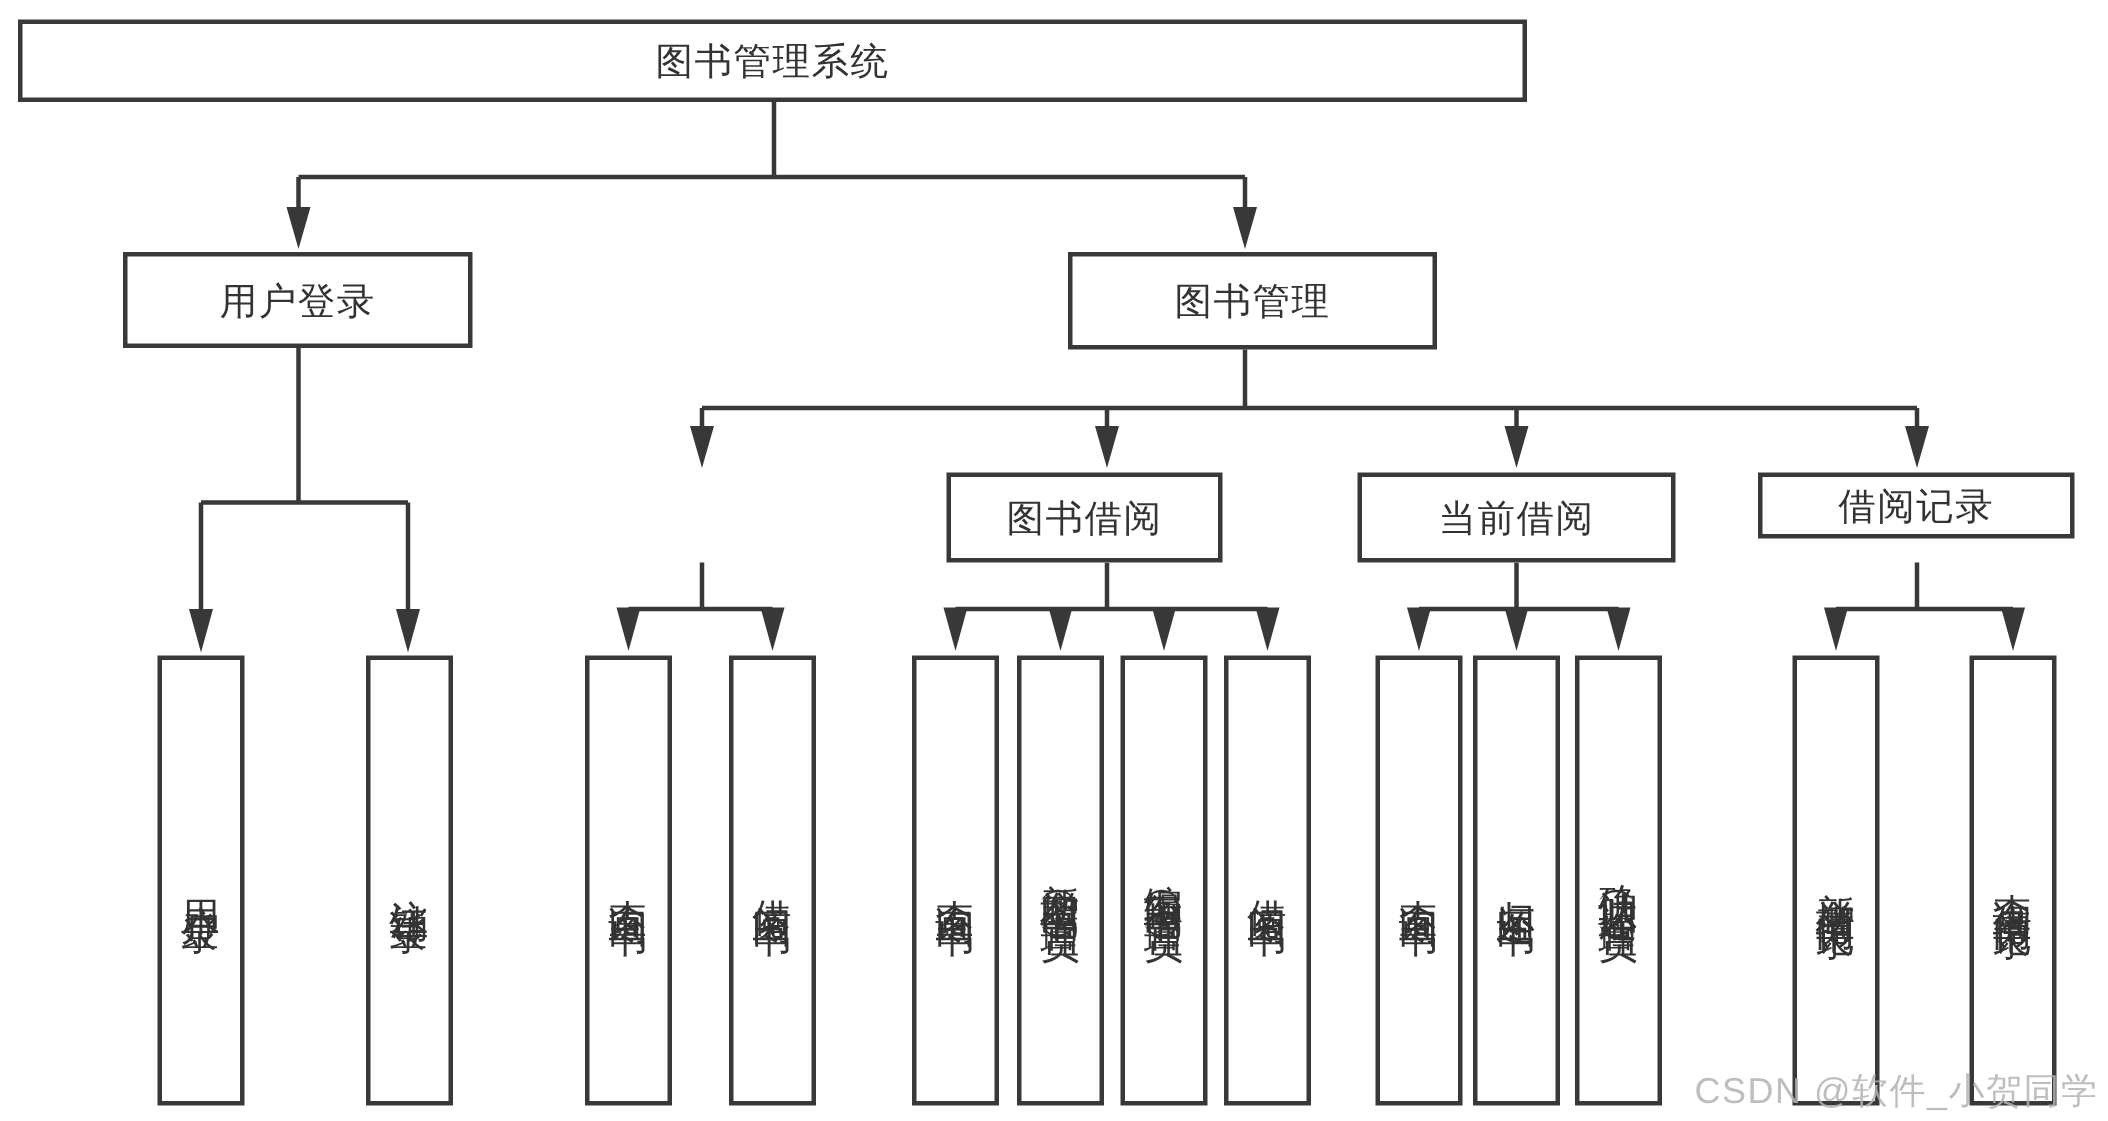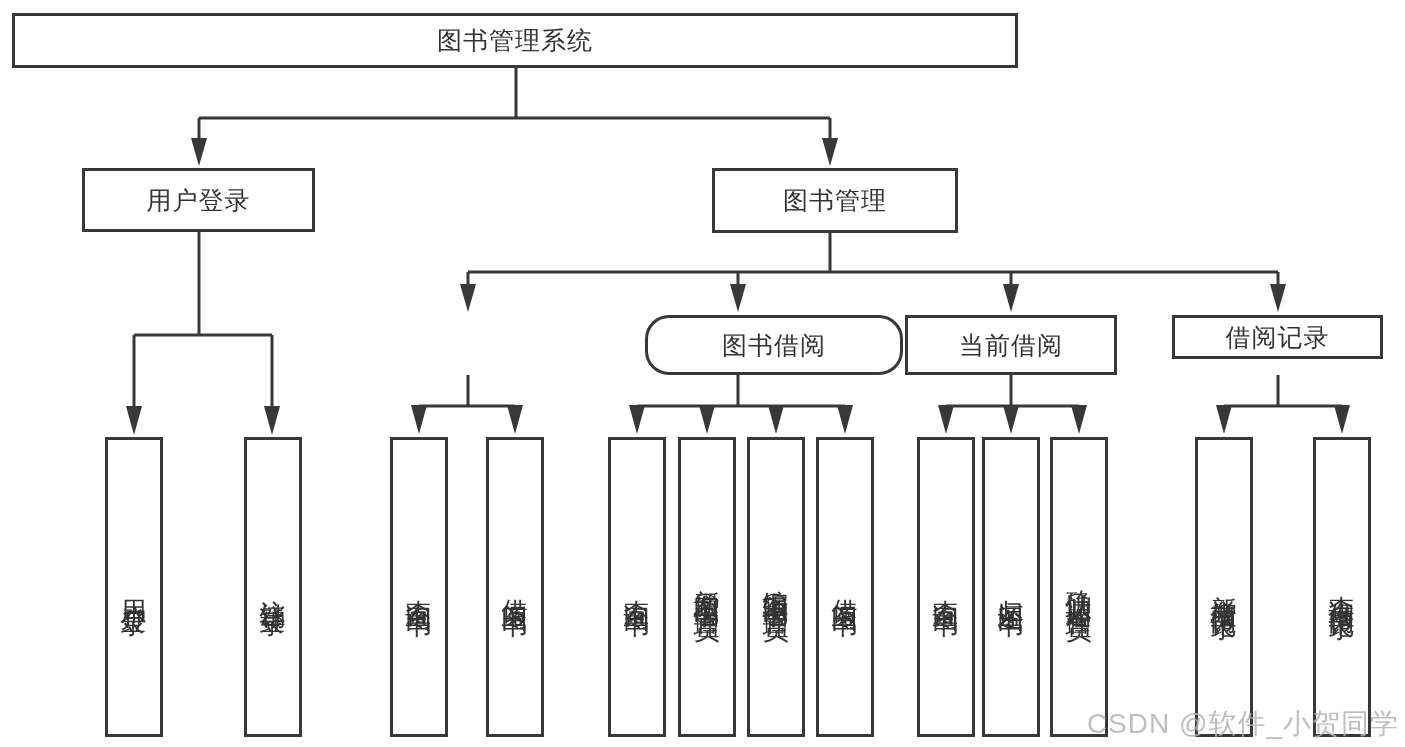--- a/index.html
+++ b/index.html
@@ -33,21 +33,21 @@
     text-orientation: mixed;
     font-size: 26px;
     letter-spacing: 4px;
     line-height: 1;
     color: #333333;
   }
   .watermark {
     position: absolute;
     right: 6px;
     bottom: 4px;
-    font-size: 28px;
+    font-size: 24px;
     color: #b3b3b3;
     letter-spacing: 1px;
     opacity: 0.85;
     white-space: nowrap;
   }
 </style>
 </head>
 <body>
 
 <div class="canvas">
@@ -90,21 +90,21 @@
       <polygon points="1216,405 1232,405 1224,434"></polygon>
       <polygon points="1334,405 1350,405 1342,434"></polygon>
     </g>
   </svg>
 
   <div class="node" style="left:12px; top:13px; width:1006px; height:55px;">图书管理系统</div>
 
   <div class="node" style="left:82px; top:168px; width:233px; height:64px;">用户登录</div>
   <div class="node" style="left:712px; top:168px; width:246px; height:65px;">图书管理</div>
 
-  <div class="node" style="left:645px; top:315px; width:258px; height:60px;border-radius:24px;">图书借阅</div>
+  <div class="node" style="left:631px; top:315px; width:184px; height:60px;">图书借阅</div>
   <div class="node" style="left:905px; top:315px; width:212px; height:60px;">当前借阅</div>
   <div class="node" style="left:1172px; top:315px; width:211px; height:44px;">借阅记录</div>
 
   <div class="node leaf" style="left:105px; top:437px; width:58px; height:300px;">
     <span class="vtext">用户登录</span>
   </div>
   <div class="node leaf" style="left:244px; top:437px; width:58px; height:300px;">
     <span class="vtext">注销登录</span>
   </div>
 

